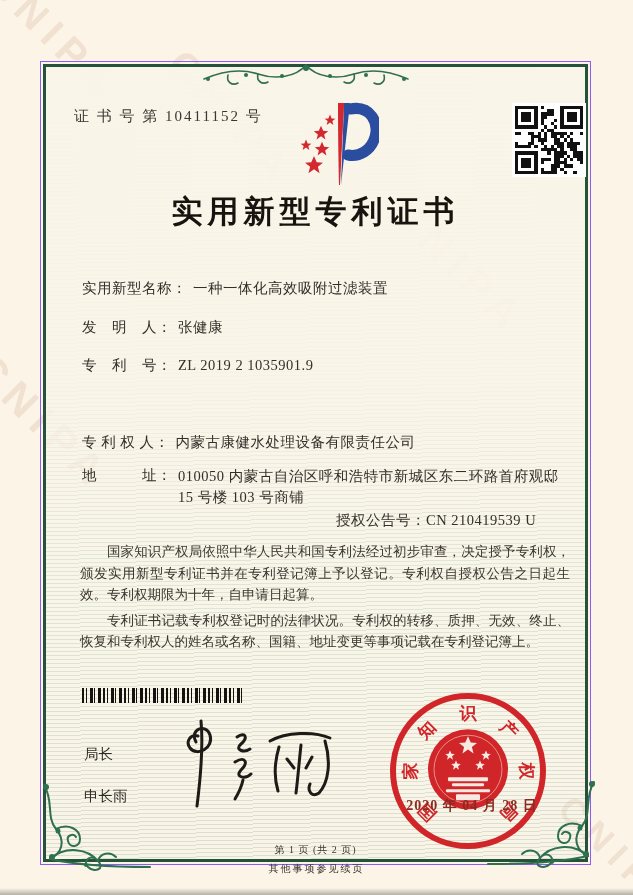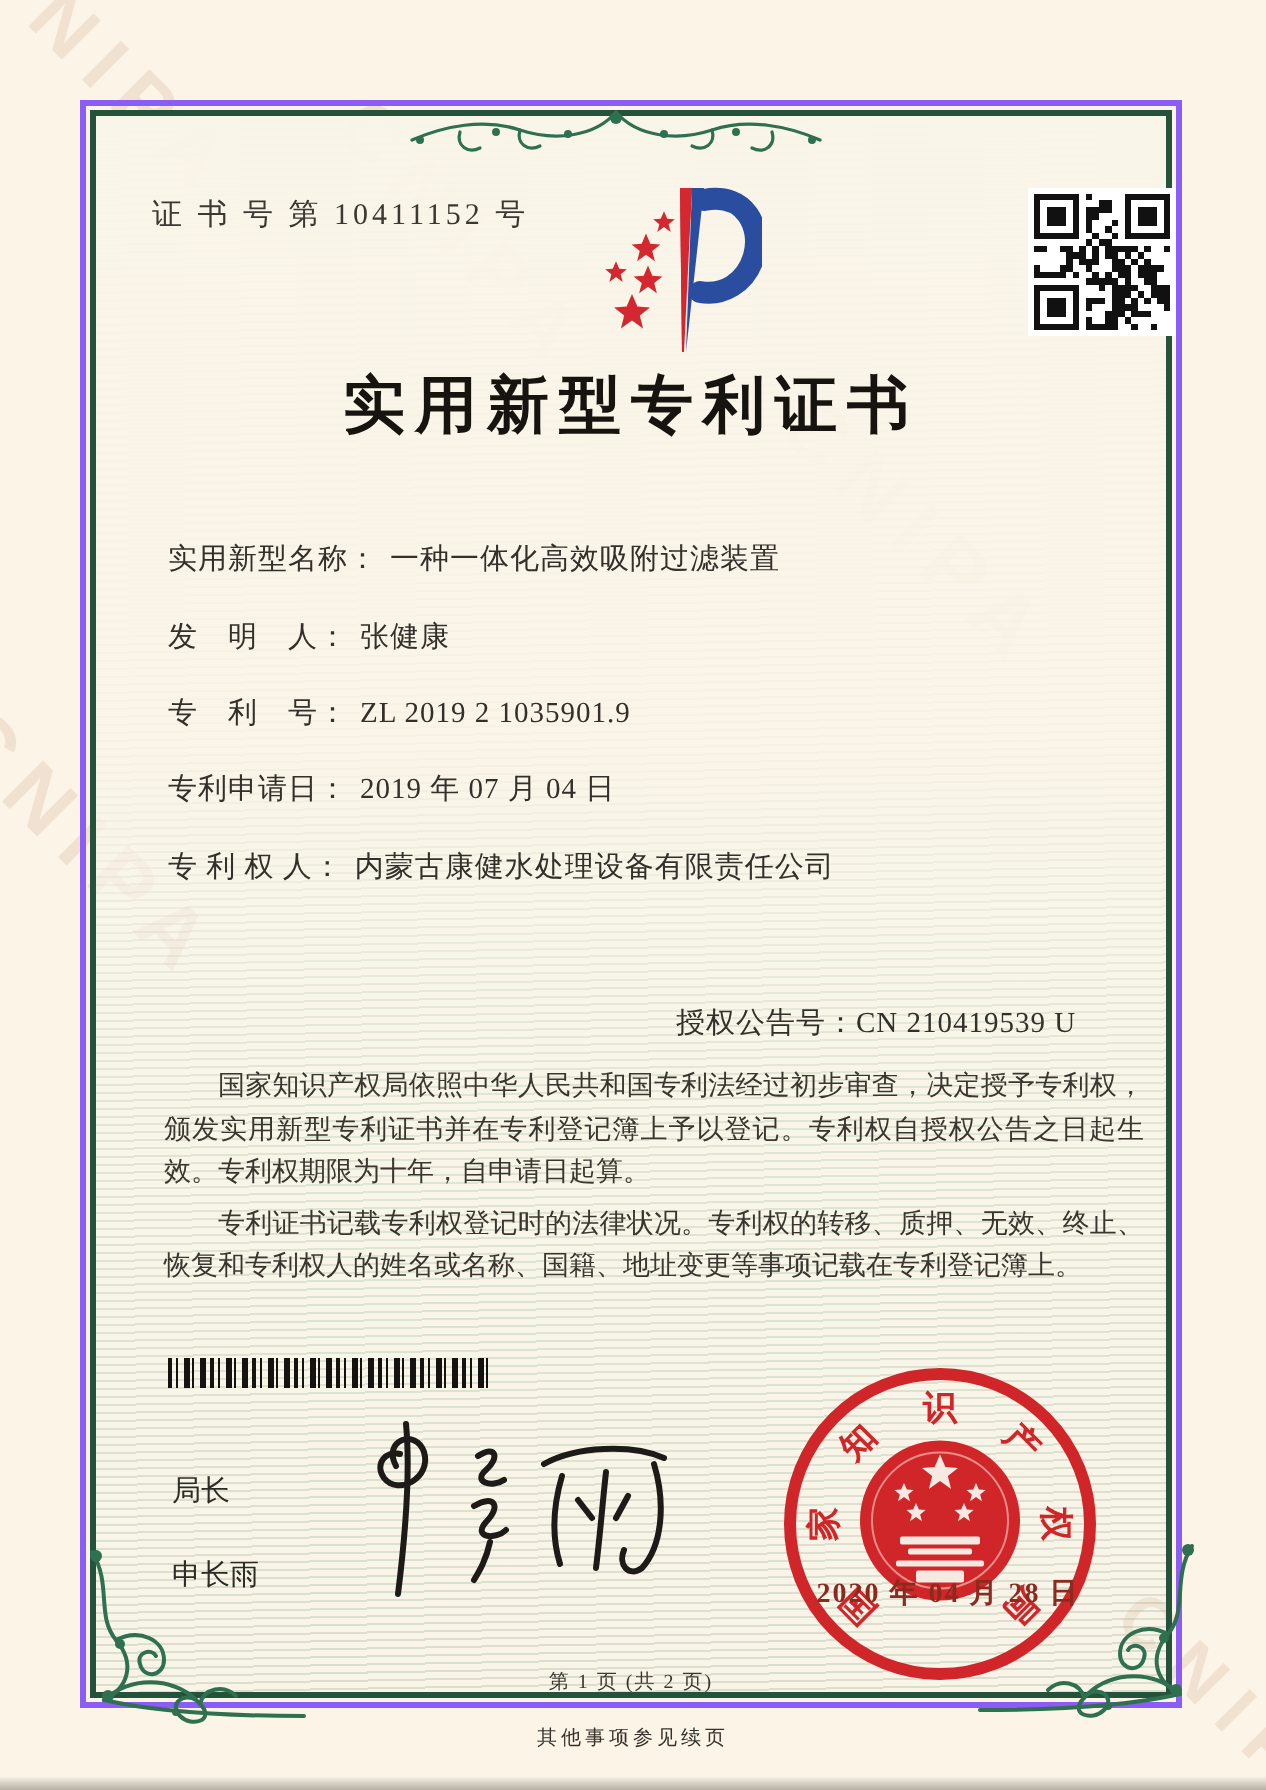--- a/index.html
+++ b/index.html
@@ -21,22 +21,22 @@
     font-family:"Liberation Sans","DejaVu Sans",sans-serif;
     font-weight:bold;
     letter-spacing:9px;
     color:rgba(198,152,126,.20);
     transform:rotate(45deg);
     white-space:nowrap;
     pointer-events:none;
   }
   
   .frame{
-    position:absolute;left:40px;top:50px;width:551px;height:804px;
-    border:3px solid #8b5cf6;
+    position:absolute;left:40px;top:61px;width:551px;height:804px;
+    border:1px solid #8b5cf6;
     padding:2px;
     box-sizing:border-box;
   }
   .frame-inner{
     position:relative;width:100%;height:100%;
     border:3px solid var(--border-green,#25523a);
     box-sizing:border-box;
     background:
       linear-gradient(180deg, rgba(250,245,233,.96) 0%, rgba(250,245,233,.88) 40%,
                       rgba(244,247,236,.35) 62%, rgba(240,245,232,.12) 100%),
@@ -355,25 +355,25 @@
 
       <div class="row" style="top:251px">
         <span>发　明　人：</span><span class="val">张健康</span>
       </div>
       <div class="row" style="top:212px">
         <span>实用新型名称：</span><span class="val">一种一体化高效吸附过滤装置</span>
       </div>
       <div class="row" style="top:289px">
         <span>专　利　号：</span><span class="val">ZL 2019 2 1035901.9</span>
       </div>
-      <div class="row" style="top:327px">
-        <span>专利申请日：</span><span class="val">2019 年 07 月 04 日</span>
-      </div>
       <div class="row" style="top:366px">
         <span>专 利 权 人：</span><span class="val">内蒙古康健水处理设备有限责任公司</span>
+      </div>
+      <div class="row row-addr" style="top:399px">
+        <span>地　　　址：</span><span class="val">010050 内蒙古自治区呼和浩特市新城区东二环路首府观邸 15 号楼 103 号商铺</span>
       </div>
       <div class="row-grant2" style="top:444px">
         <span>授权公告号：</span><span class="val">CN 210419539 U</span>
       </div>
 
       <div class="paras">
         <p>国家知识产权局依照中华人民共和国专利法经过初步审查，决定授予专利权，颁发实用新型专利证书并在专利登记簿上予以登记。专利权自授权公告之日起生效。专利权期限为十年，自申请日起算。</p>
         <p>专利证书记载专利权登记时的法律状况。专利权的转移、质押、无效、终止、恢复和专利权人的姓名或名称、国籍、地址变更等事项记载在专利登记簿上。</p>
       </div>
 

